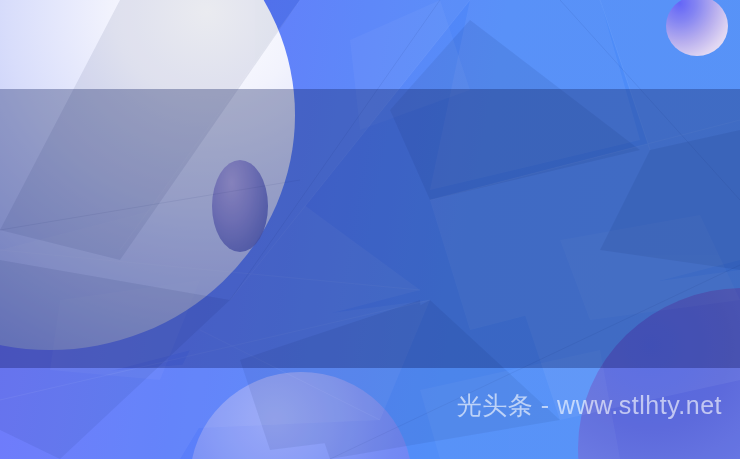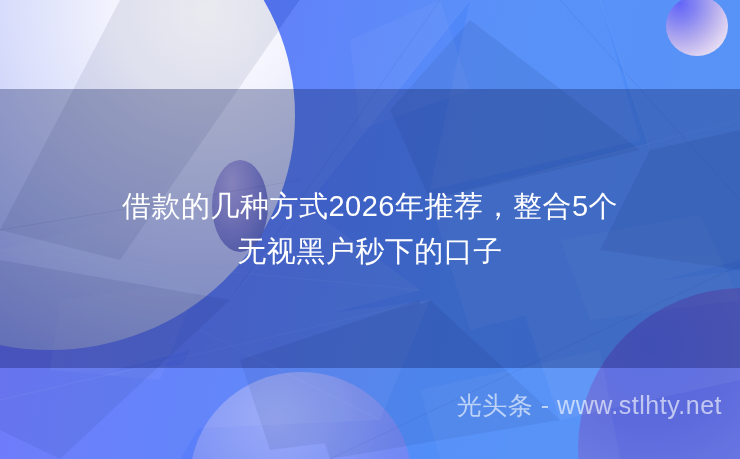--- a/index.html
+++ b/index.html
@@ -115,18 +115,16 @@
         <line x1="0" y1="230" x2="300" y2="180"></line>
         <line x1="740" y1="265" x2="330" y2="459"></line>
         <line x1="560" y1="0" x2="740" y2="200"></line>
       </g>
     </svg>
   </div>
 
   <div class="band band-mid"></div>
   <div class="band band-bot"></div>
 
-  <div class="title">借款的几种方式2026年推荐，整合5个
-无视黑户秒下的口子</div>
 
   <div class="watermark">光头条 - www.stlhty.net</div>
 
 </div>
 
 </body></html>

